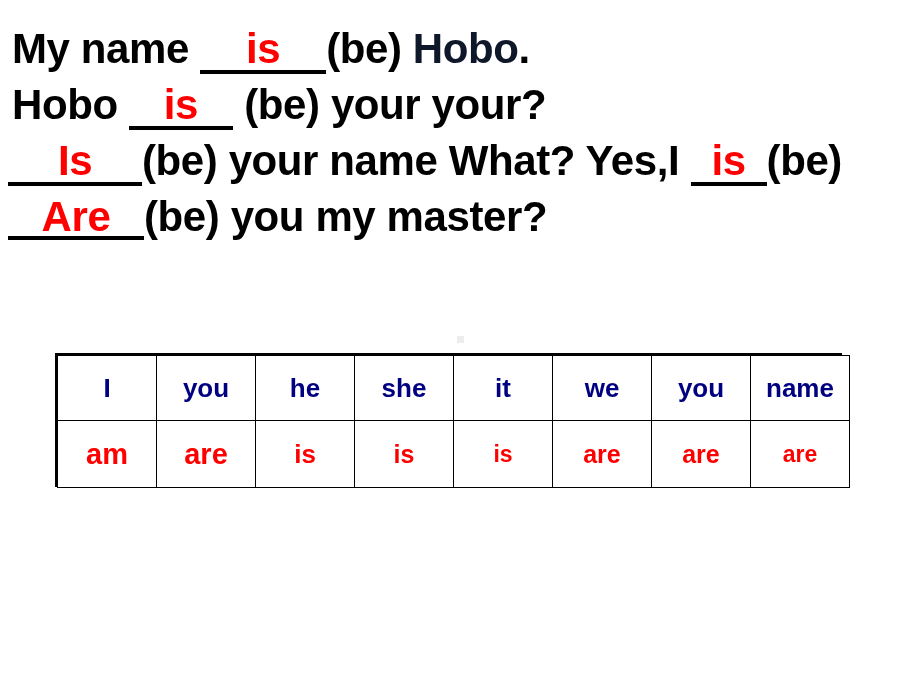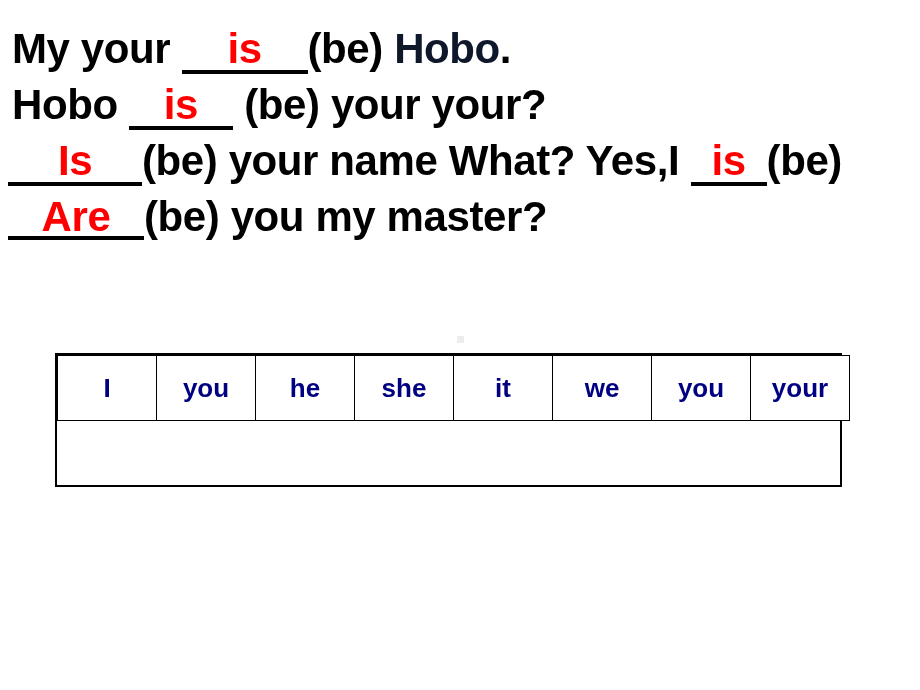--- a/index.html
+++ b/index.html
@@ -132,21 +132,21 @@
     width: 7px;
     height: 7px;
     background: #ededed;
   }
 </style>
 </head>
 <body>
 
 <div id="sentences">
 
-  <div class="line line-1"><span>My your </span><span class="blank b1"><span class="ans">is</span></span><span>(be) </span><span class="red">Hobo</span><span>.</span></div>
+  <div class="line line-1"><span>My name </span><span class="blank b1"><span class="ans">is</span></span><span>(be) </span><span class="red">Hobo</span><span>.</span></div>
 
   <div class="line line-2"><span>Hobo </span><span class="blank b2"><span class="ans">is</span></span><span> (be) your your?</span></div>
 
   <div class="line line-3"><span class="blank b3"><span class="ans">Is</span></span><span>(be) your name What? Yes,I </span><span class="blank b4"><span class="ans">is</span></span><span>(be)</span></div>
 
   <div class="line line-4"><span class="blank b5"><span class="ans">Are</span></span><span>(be) you my master?</span></div>
 
 </div>
 
 <div id="artifact"></div>
@@ -155,17 +155,27 @@
   <table id="conj-table">
     <tbody>
       <tr class="pronoun-row">
         <td>I</td>
         <td>you</td>
         <td>he</td>
         <td>she</td>
         <td>it</td>
         <td>we</td>
         <td>you</td>
-        <td>your</td>
+        <td>name</td>
+      </tr>
+      <tr class="verb-row">
+        <td class="v0">am</td>
+        <td class="v1">are</td>
+        <td class="v2">is</td>
+        <td class="v3">is</td>
+        <td class="v4">is</td>
+        <td class="v5">are</td>
+        <td class="v6">are</td>
+        <td class="v7">are</td>
       </tr>
     </tbody>
   </table>
 </div>
 
 </body></html>

